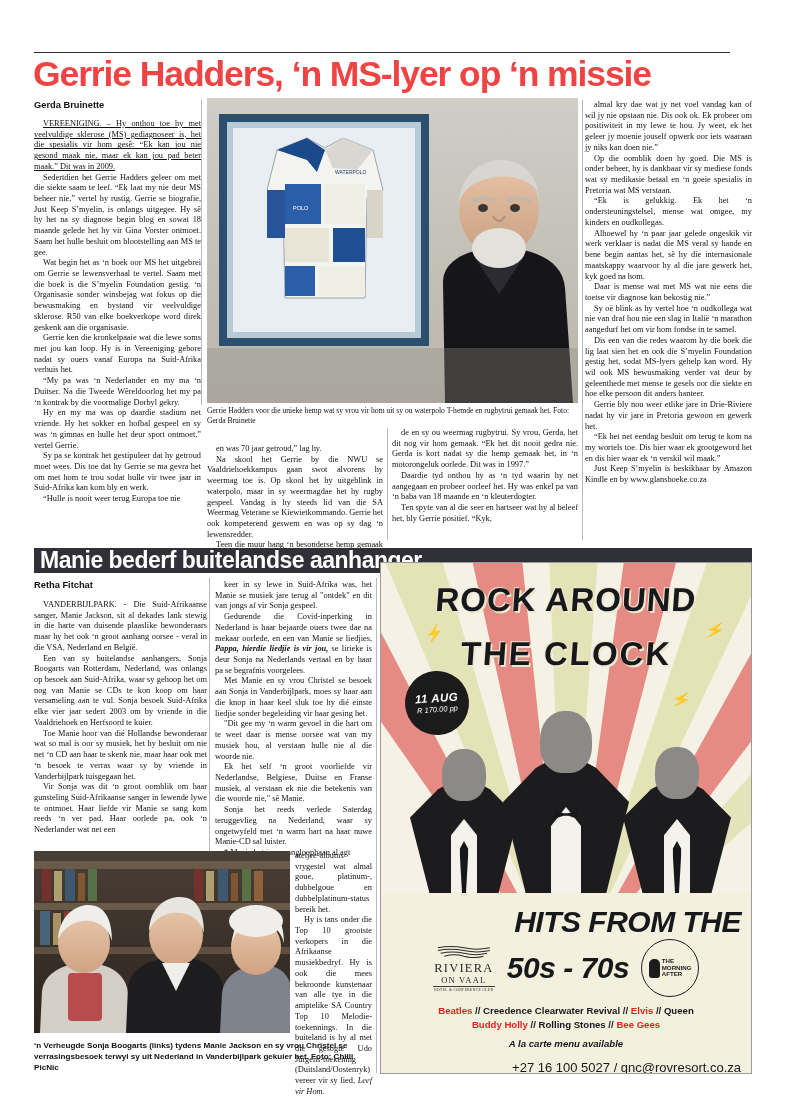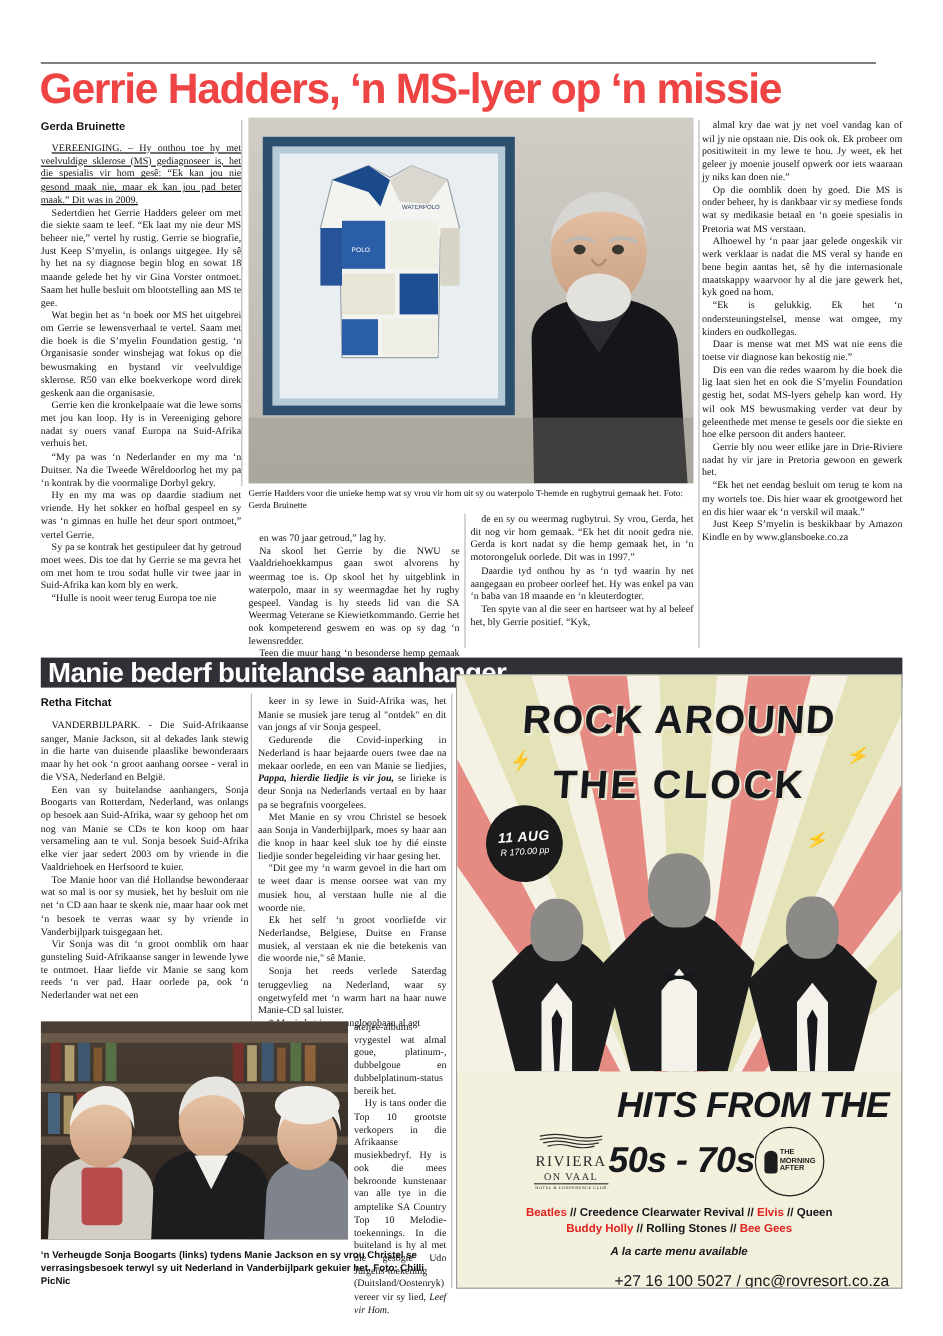--- a/index.html
+++ b/index.html
@@ -152,21 +152,21 @@
            clip-path: polygon(50% 0, 100% 16%, 72% 100%, 28% 100%, 0 16%); }
   .s-bow { position: absolute; left: 50%; transform: translateX(-50%); width: 24px; height: 9px; background: #17181c;
            clip-path: polygon(0 0, 40% 35%, 60% 35%, 100% 0, 100% 100%, 60% 65%, 40% 65%, 0 100%); }
 
   .ad-lower { padding: 8px 10px 10px; }
   .hits1 {
     text-align: right; font-family: "Liberation Sans", sans-serif;
     font-weight: 700; font-style: italic; font-size: 30px; color: #17181c;
     letter-spacing: -0.5px; line-height: 1.0; margin-top: 6px;
   }
-  .hits-row { display: flex; align-items: center; justify-content: center; gap: 0; margin-top: 2px; }
+  .hits-row { display: flex; align-items: center; justify-content: center; gap: 12px; margin-top: 2px; }
   .hits2 {
     font-family: "Liberation Sans", sans-serif; font-weight: 700; font-style: italic;
     font-size: 30px; color: #17181c; letter-spacing: -0.5px;
   }
   .riviera { width: 62px; text-align: center; font-family: "Liberation Serif", serif; color: #2a2a2a; flex: none; }
   .riviera .wave { height: 13px; }
   .riviera .r1 { font-size: 12.5px; letter-spacing: 1.2px; line-height: 1.05; }
   .riviera .r2 { font-size: 8.5px; letter-spacing: 1.2px; line-height: 1.2; }
   .riviera .r3 { font-size: 3.6px; letter-spacing: 0.4px; border-top: 1px solid #3a3a3a; margin-top: 1px; padding-top: 1px; }
   .tma {
@@ -278,23 +278,24 @@
 
   <div id="a1c3" class="col">
     <p>de en sy ou weermag rugbytrui. Sy vrou, Gerda, het dit nog vir hom gemaak. “Ek het dit nooit gedra nie. Gerda is kort nadat sy die hemp gemaak het, in ‘n motorongeluk oorlede. Dit was in 1997.”</p>
     <p>Daardie tyd onthou hy as ‘n tyd waarin hy net aangegaan en probeer oorleef het. Hy was enkel pa van ‘n baba van 18 maande en ‘n kleuterdogter.</p>
     <p>Ten spyte van al die seer en hartseer wat hy al beleef het, bly Gerrie positief. “Kyk,</p>
   </div>
 
   <div id="a1c4" class="col">
     <p>almal kry dae wat jy net voel vandag kan of wil jy nie opstaan nie. Dis ook ok. Ek probeer om positiwiteit in my lewe te hou. Jy weet, ek het geleer jy moenie jouself opwerk oor iets waaraan jy niks kan doen nie.”</p>
     <p>Op die oomblik doen hy goed. Die MS is onder beheer, hy is dankbaar vir sy mediese fonds wat sy medikasie betaal en ‘n goeie spesialis in Pretoria wat MS verstaan.</p>
+    <p>“Ek is gelukkig. Ek het ‘n ondersteuningstelsel, mense wat omgee, my kinders en oudkollegas.</p>
     <p>Alhoewel hy ‘n paar jaar gelede ongeskik vir werk verklaar is nadat die MS veral sy hande en bene begin aantas het, sê hy die internasionale maatskappy waarvoor hy al die jare gewerk het, kyk goed na hom.</p>
-    <p>“Ek is gelukkig. Ek het ‘n ondersteuningstelsel, mense wat omgee, my kinders en oudkollegas.</p>
     <p>Daar is mense wat met MS wat nie eens die toetse vir diagnose kan bekostig nie.”</p>
+    <p>Sy oë blink as hy vertel hoe ‘n oudkollega wat nie van draf hou nie een slag in Italië ‘n marathon aangedurf het om vir hom fondse in te samel.</p>
     <p>Dis een van die redes waarom hy die boek die lig laat sien het en ook die S’myelin Foundation gestig het, sodat MS-lyers gehelp kan word. Hy wil ook MS bewusmaking verder vat deur by geleenthede met mense te gesels oor die siekte en hoe elke persoon dit anders hanteer.</p>
     <p>Gerrie bly nou weer etlike jare in Drie-Riviere nadat hy vir jare in Pretoria gewoon en gewerk het.</p>
     <p>“Ek het net eendag besluit om terug te kom na my wortels toe. Dis hier waar ek grootgeword het en dis hier waar ek ‘n verskil wil maak.”</p>
     <p>Just Keep S’myelin is beskikbaar by Amazon Kindle en by www.glansboeke.co.za</p>
   </div>
 
   <div class="bannerbar">
     <span>Manie bederf buitelandse aanhanger</span>
   </div>
 

